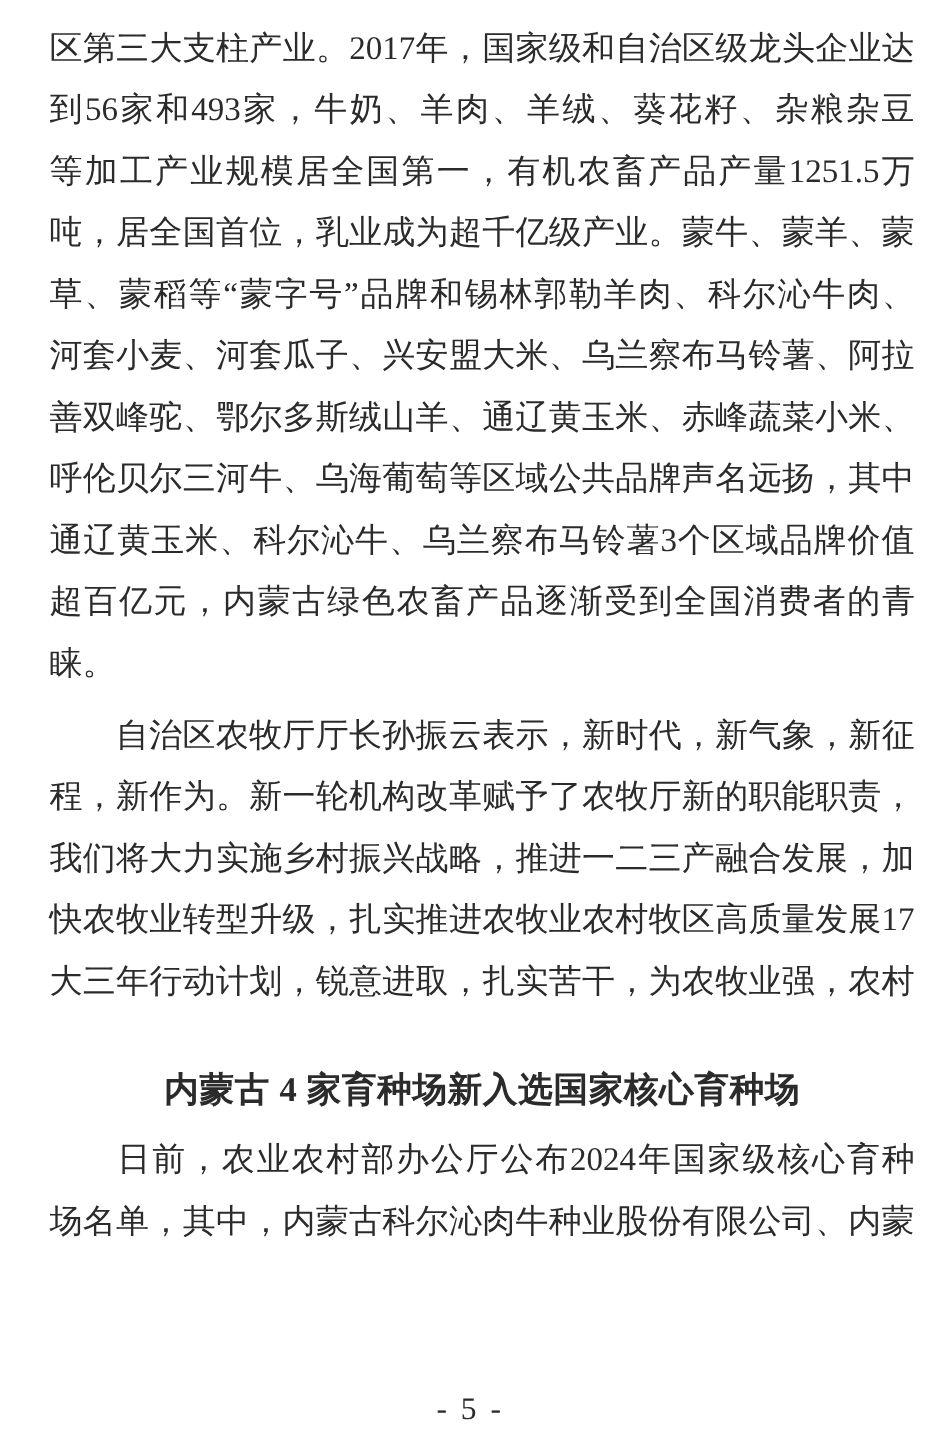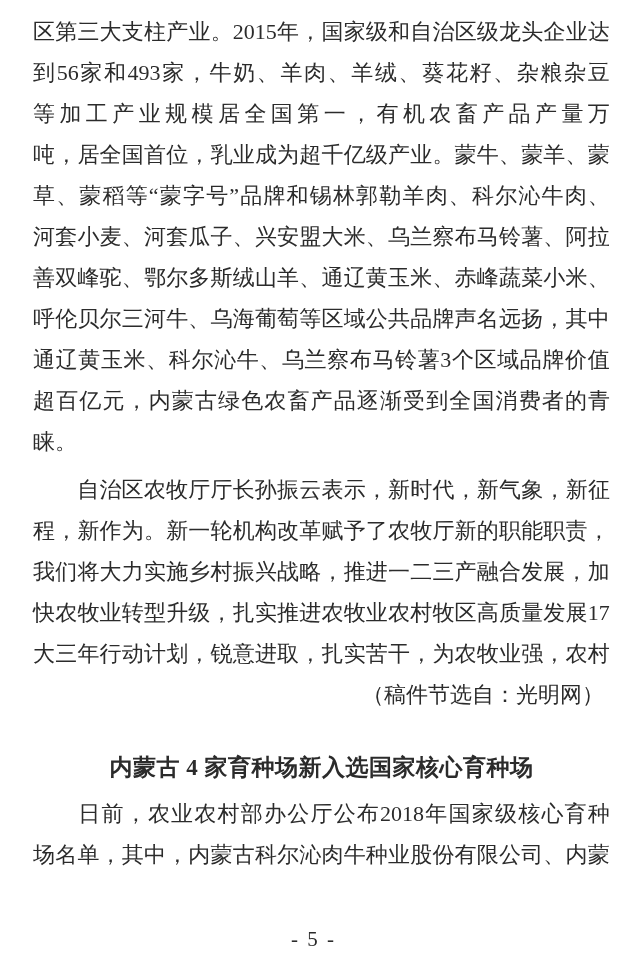--- a/index.html
+++ b/index.html
@@ -89,21 +89,21 @@
         <div class="line just">
           <span>区</span>
           <span>第</span>
           <span>三</span>
           <span>大</span>
           <span>支</span>
           <span>柱</span>
           <span>产</span>
           <span>业</span>
           <span>。</span>
-          <span>2015</span>
+          <span>2017</span>
           <span>年</span>
           <span>，</span>
           <span>国</span>
           <span>家</span>
           <span>级</span>
           <span>和</span>
           <span>自</span>
           <span>治</span>
           <span>区</span>
           <span>级</span>
@@ -154,20 +154,21 @@
           <span>一</span>
           <span>，</span>
           <span>有</span>
           <span>机</span>
           <span>农</span>
           <span>畜</span>
           <span>产</span>
           <span>品</span>
           <span>产</span>
           <span>量</span>
+          <span>1251.5</span>
           <span>万</span>
         </div>
         <div class="line just">
           <span>吨</span>
           <span>，</span>
           <span>居</span>
           <span>全</span>
           <span>国</span>
           <span>首</span>
           <span>位</span>
@@ -496,41 +497,40 @@
           <span>农</span>
           <span>牧</span>
           <span>业</span>
           <span>强</span>
           <span>，</span>
           <span>农</span>
           <span>村</span>
         </div>
       </div>
 
-    <div class="attribution-line">（稿件节选自：光明网）</div>
 
     <div class="heading">内蒙古 4 家育种场新入选国家核心育种场</div>
 
     <div class="paragraph para-breeding">
         <div class="line just">
           <span class="indent-spacer"></span>
           <span>日</span>
           <span>前</span>
           <span>，</span>
           <span>农</span>
           <span>业</span>
           <span>农</span>
           <span>村</span>
           <span>部</span>
           <span>办</span>
           <span>公</span>
           <span>厅</span>
           <span>公</span>
           <span>布</span>
-          <span>2018</span>
+          <span>2024</span>
           <span>年</span>
           <span>国</span>
           <span>家</span>
           <span>级</span>
           <span>核</span>
           <span>心</span>
           <span>育</span>
           <span>种</span>
         </div>
         <div class="line just">

